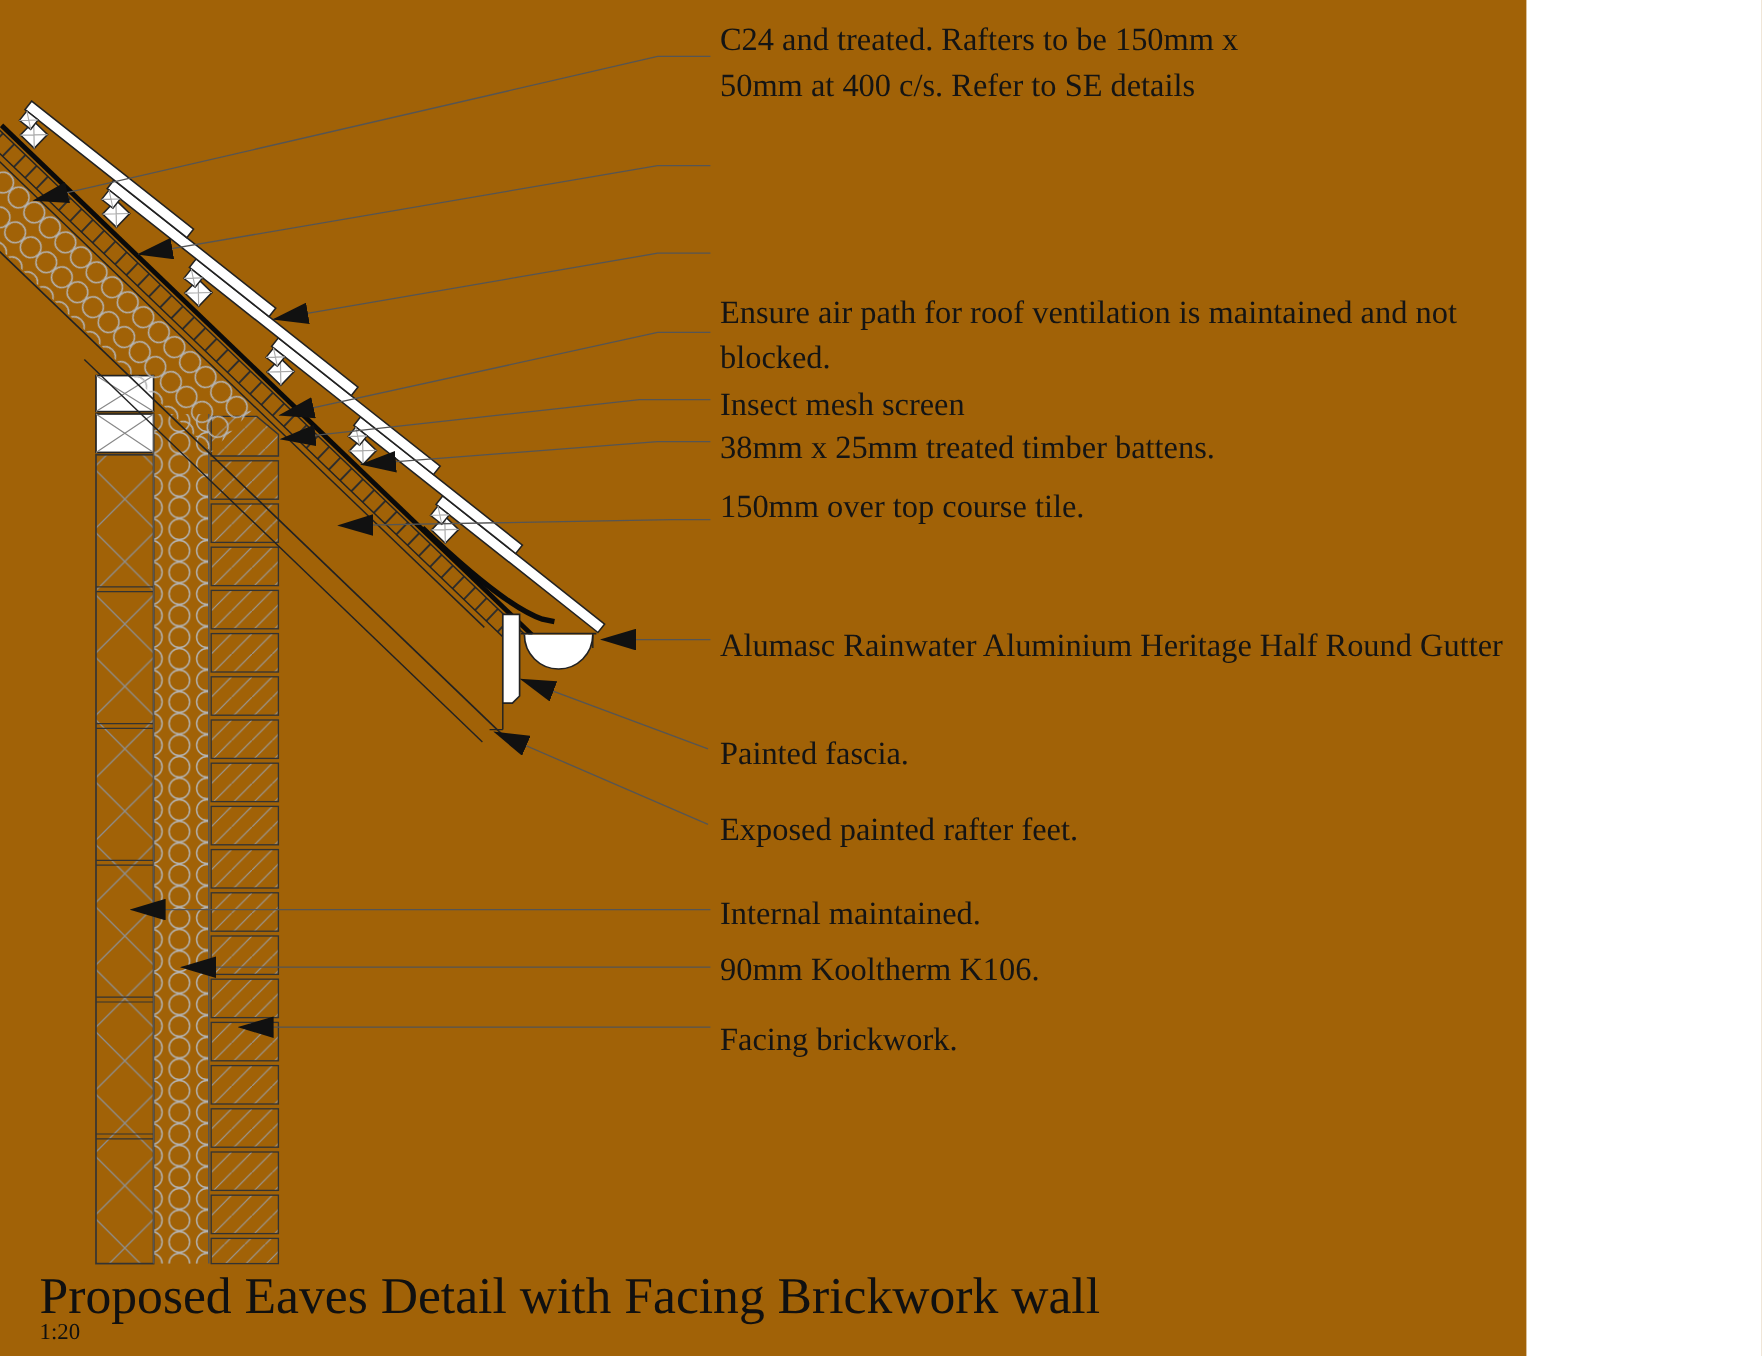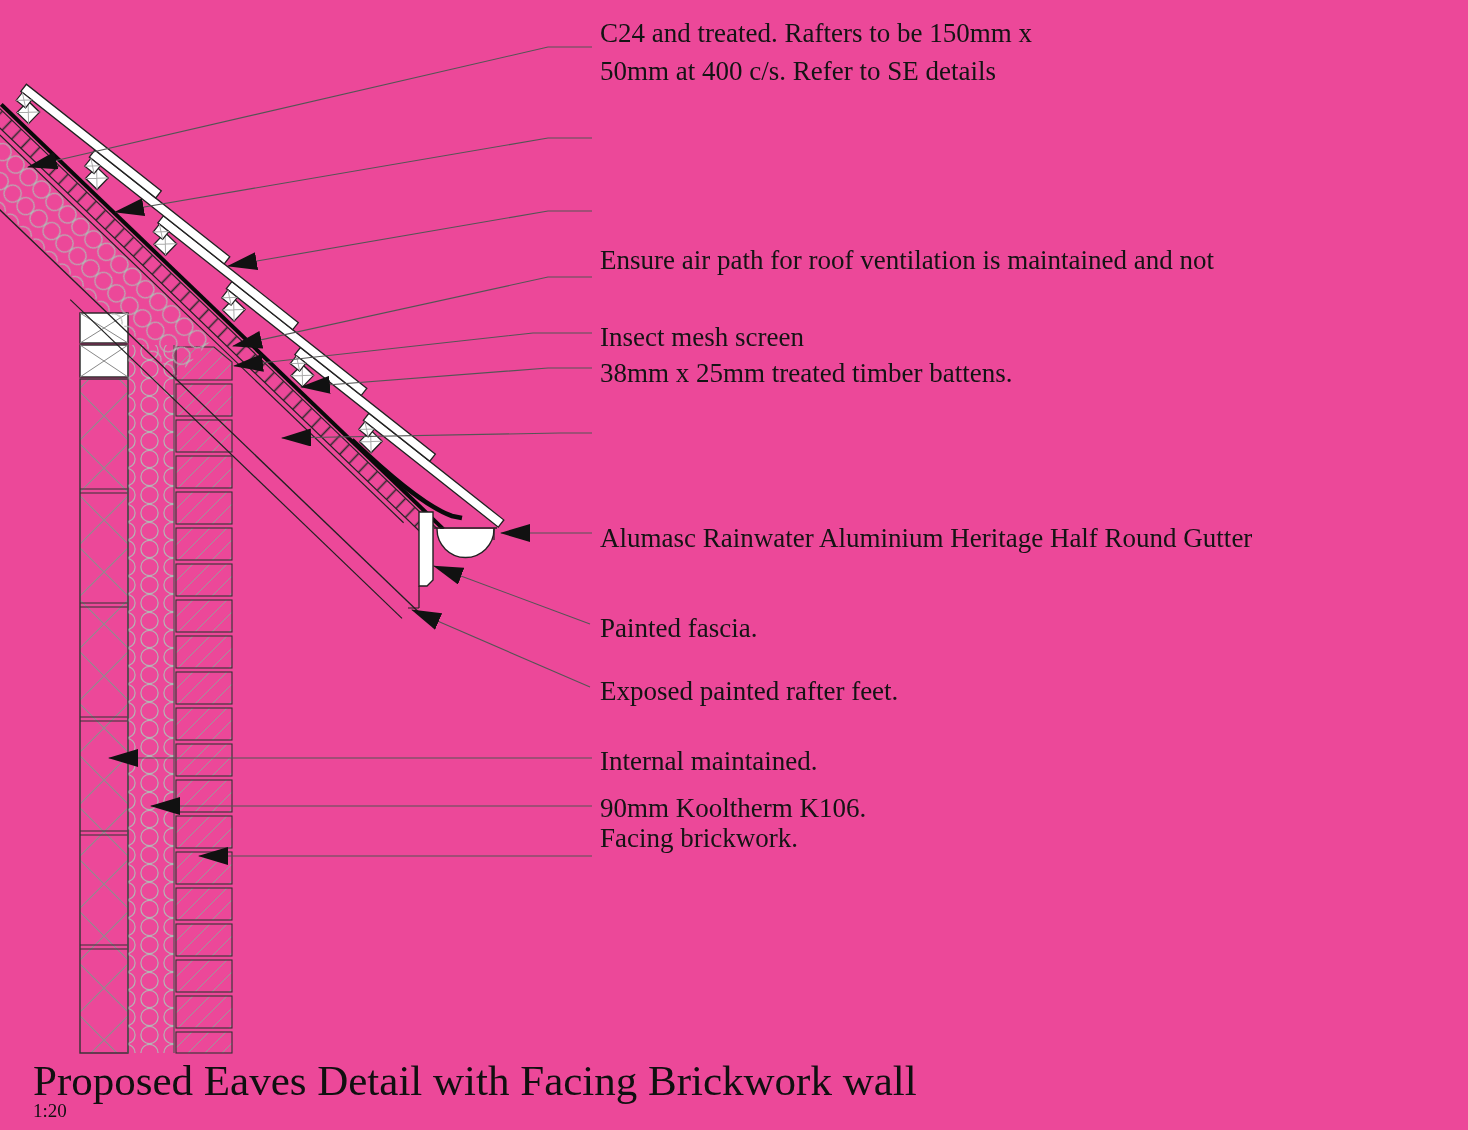--- a/index.html
+++ b/index.html
@@ -1,16 +1,16 @@
 <!DOCTYPE html>
 <html><head>
 <meta charset="utf-8">
 <style>
   html,body{margin:0;padding:0;background:#fff;}
-  .canvas{position:relative;width:1468px;height:1130px;background:#ec4899;overflow:hidden;
+  .canvas{position:relative;width:1272px;height:1130px;background:#a16207;overflow:hidden;
           font-family:"Liberation Serif", serif;color:#111;text-decoration:underline;}
   svg{position:absolute;left:0;top:0;}
   .ann{position:absolute;left:600px;font-size:27px;line-height:38px;white-space:nowrap;color:#141414;}
   .title{position:absolute;left:33px;top:1056px;font-size:43px;color:#101010;}
   .scale{position:absolute;left:33px;top:1100px;font-size:19px;color:#101010;}
 </style>
 </head>
 <body>
 
 <div class="canvas">
@@ -170,44 +170,46 @@
     <path d="M199 856 L592 856" marker-start="url(#ah)"></path>
   </g>
 </svg>
 
 <div class="ann" style="top:14px">
   <div>C24 and treated. Rafters to be 150mm x</div>
   <div>50mm at 400 c/s. Refer to SE details</div>
 </div>
 <div class="ann" style="top:241px">
   <div>Ensure air path for roof ventilation is maintained and not</div>
+  <div>blocked.</div>
 </div>
 <div class="ann" style="top:318px">
   <div>Insect mesh screen</div>
 </div>
 <div class="ann" style="top:354px">
   <div>38mm x 25mm treated timber battens.</div>
 </div>
 <div class="ann" style="top:403px">
+  <div>150mm over top course tile.</div>
 </div>
 <div class="ann" style="top:519px">
   <div>Alumasc Rainwater Aluminium Heritage Half Round Gutter</div>
 </div>
 <div class="ann" style="top:609px">
   <div>Painted fascia.</div>
 </div>
 <div class="ann" style="top:672px">
   <div>Exposed painted rafter feet.</div>
 </div>
 <div class="ann" style="top:742px">
   <div>Internal maintained.</div>
 </div>
 <div class="ann" style="top:789px">
   <div>90mm Kooltherm K106.</div>
 </div>
-<div class="ann" style="top:819px">
+<div class="ann" style="top:847px">
   <div>Facing brickwork.</div>
 </div>
 
 <div class="title">Proposed Eaves Detail with Facing Brickwork wall</div>
 <div class="scale">1:20</div>
 
 </div>
 
 </body></html>

